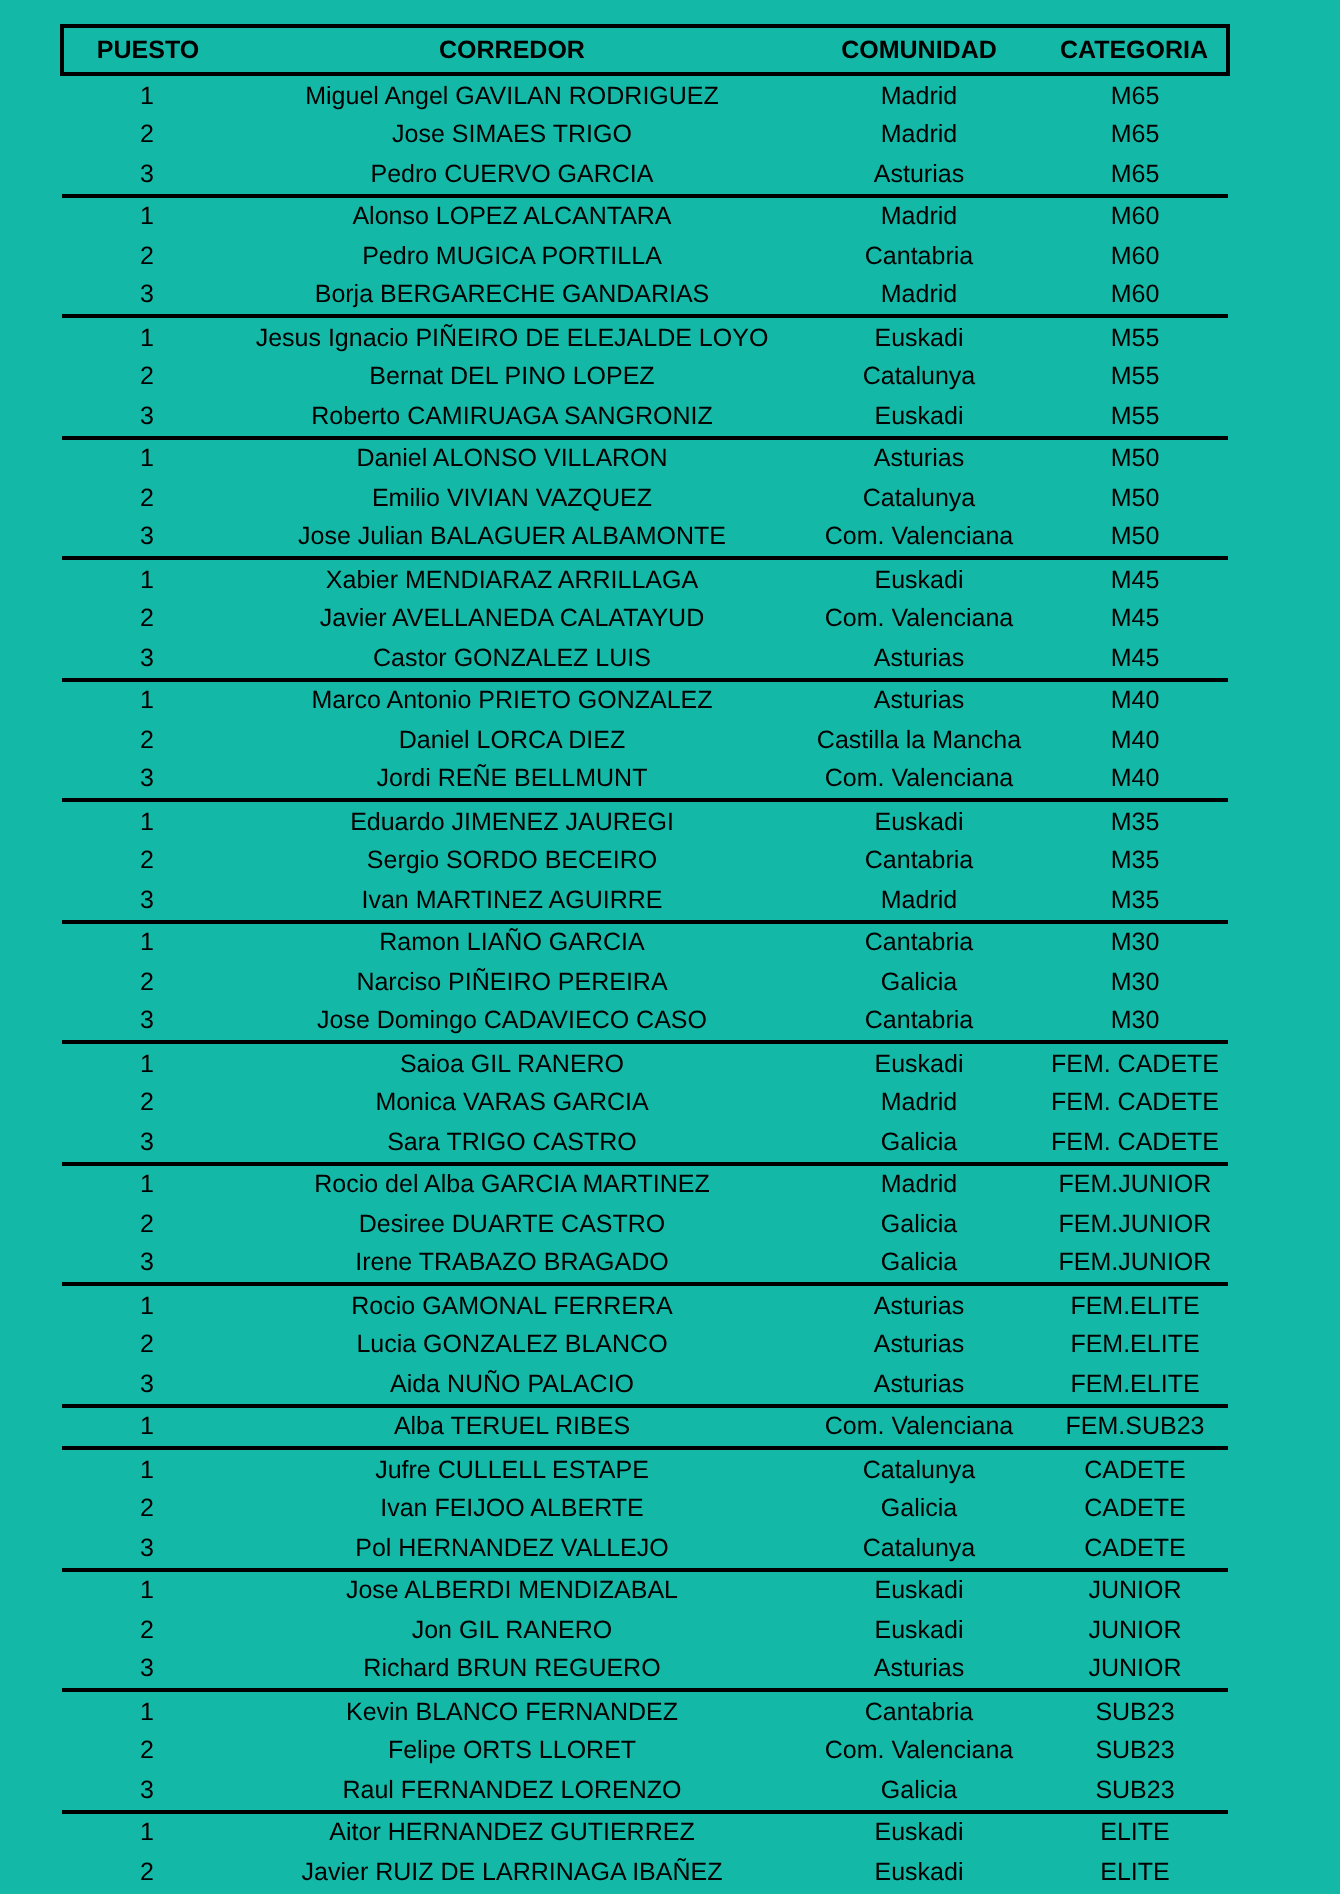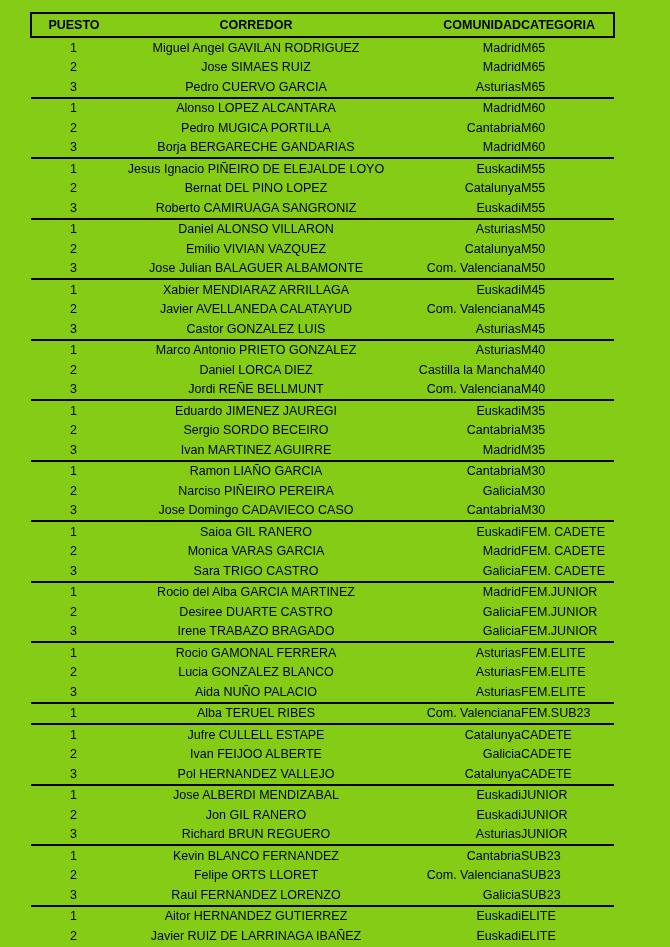--- a/index.html
+++ b/index.html
@@ -4,21 +4,21 @@
 <style>
   html, body {
     margin: 0;
     padding: 0;
     background: #ffffff;
   }
   .page {
     position: relative;
     width: 670px;
     height: 947px;
-    background: #84cc16;
+    background: #14b8a6;
     font-family: "Liberation Sans", sans-serif;
     color: #000000;
     overflow: hidden;
   }
   table.results {
     position: absolute;
     left: 30px;
     top: 12px;
     width: 583px;
     border-collapse: collapse;
@@ -39,22 +39,22 @@
     border-bottom: 2px solid #000;
     padding: 0;
     vertical-align: middle;
     white-space: nowrap;
   }
   thead th:first-child { border-left: 2px solid #000; }
   thead th:last-child  { border-right: 2px solid #000; }
 
   th.puesto, td.puesto       { text-align: center; }
   th.corredor, td.corredor   { text-align: center; padding-left: 5px; }
-  th.comunidad, td.comunidad { text-align: right; padding-left: 7px; margin-left: 36px; }
-  th.categoria, td.categoria { text-align: left; }
+  th.comunidad, td.comunidad { text-align: center; padding-left: 7px; margin-left: 36px; }
+  th.categoria, td.categoria { text-align: center; }
 
   tbody td {
     height: 19.5px;
     padding: 0;
     vertical-align: middle;
     white-space: nowrap;
     overflow: hidden;
   }
   td.corredor  { padding-left: 5px; margin-left: 10px; }
   td.comunidad { padding-left: 7px; }
@@ -84,21 +84,21 @@
     </thead>
     <tbody>
         <tr>
           <td class="puesto">1</td>
           <td class="corredor">Miguel Angel GAVILAN RODRIGUEZ</td>
           <td class="comunidad">Madrid</td>
           <td class="categoria">M65</td>
         </tr>
         <tr>
           <td class="puesto">2</td>
-          <td class="corredor">Jose SIMAES RUIZ</td>
+          <td class="corredor">Jose SIMAES TRIGO</td>
           <td class="comunidad">Madrid</td>
           <td class="categoria">M65</td>
         </tr>
         <tr class="group-end">
           <td class="puesto">3</td>
           <td class="corredor">Pedro CUERVO GARCIA</td>
           <td class="comunidad">Asturias</td>
           <td class="categoria">M65</td>
         </tr>
         <tr>

